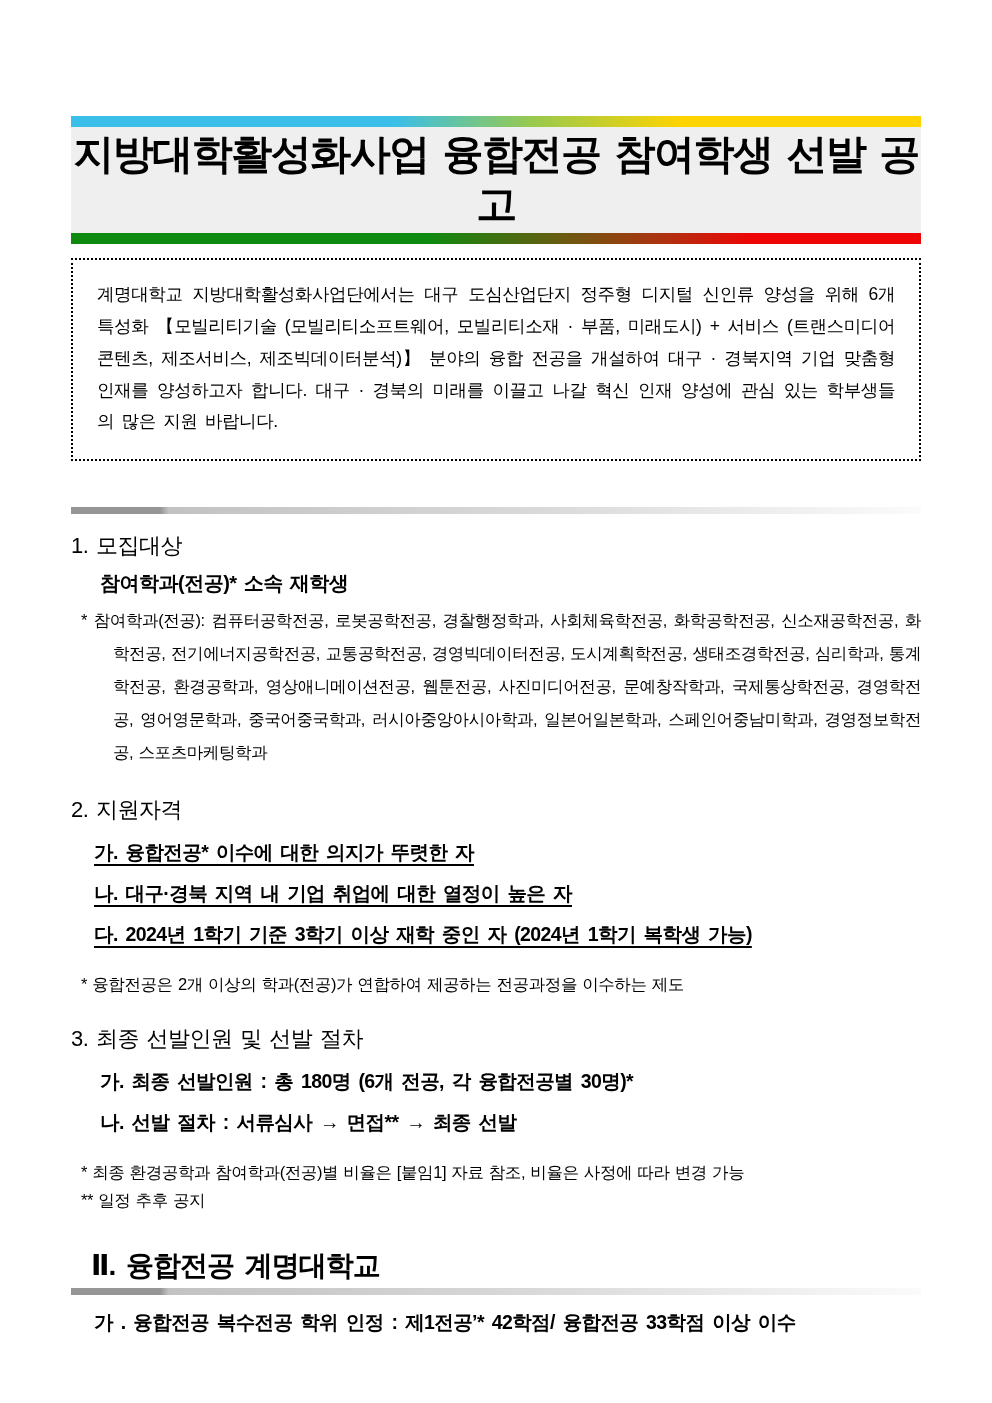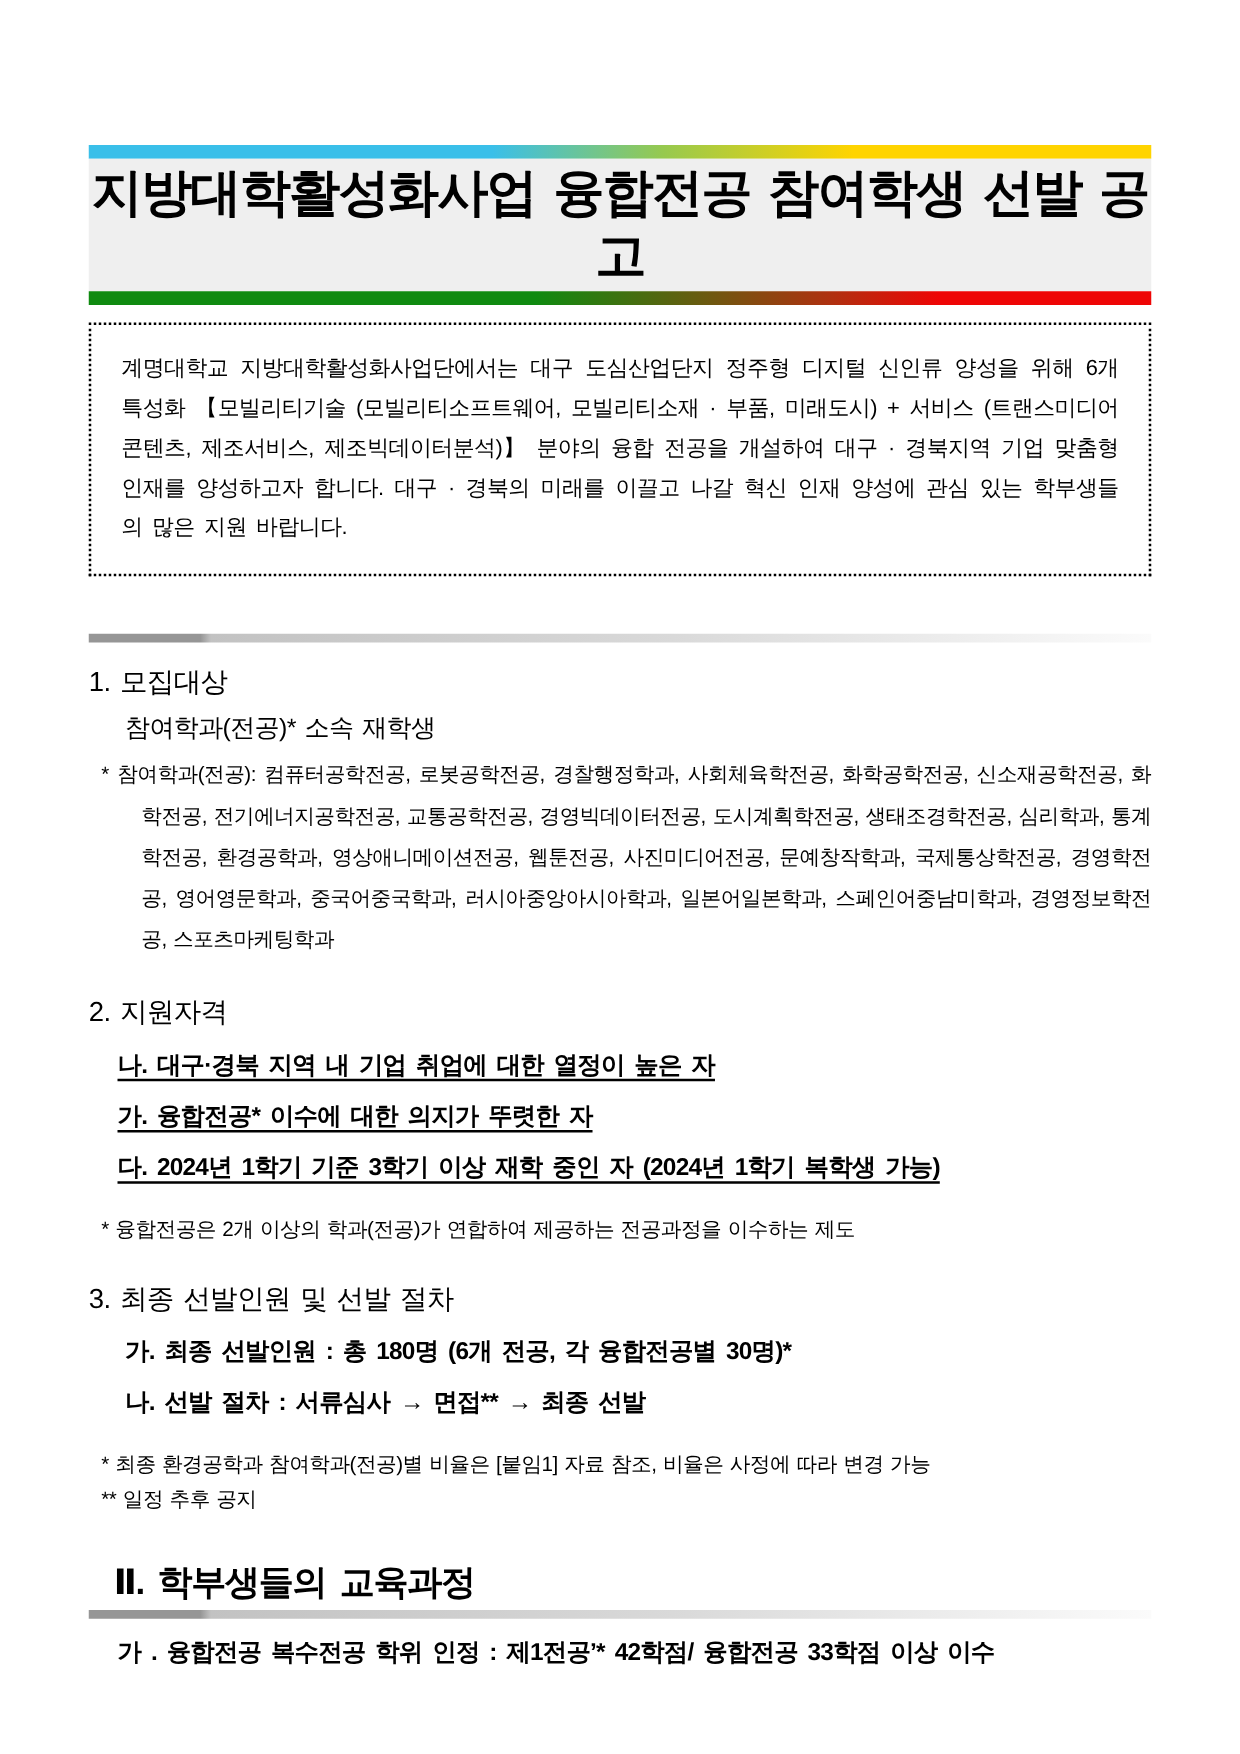--- a/index.html
+++ b/index.html
@@ -86,21 +86,21 @@
   .item-title {
     font-size: 22px;
     font-weight: 400;
     letter-spacing: -0.5px;
     word-spacing: 2px;
     margin-top: 17px;
     line-height: 1.35;
   }
   .item-subtitle {
     font-size: 20px;
-    font-weight: 400;
+    font-weight: 700;
     letter-spacing: -0.5px;
     word-spacing: 2px;
     padding-left: 29px;
     margin-top: 9px;
     line-height: 1.35;
   }
   .subitem {
     font-size: 19.5px;
     font-weight: 800;
     letter-spacing: -0.6px;
@@ -147,35 +147,35 @@
   <section>
     <div class="sec-head">
       <div class="sec-underline"></div>
     </div>
 
     <div class="item-title">1. 모집대상</div>
     <div class="item-subtitle">참여학과(전공)* 소속 재학생</div>
     <div class="note">* 참여학과(전공): 컴퓨터공학전공, 로봇공학전공, 경찰행정학과, 사회체육학전공, 화학공학전공, 신소재공학전공, 화학전공, 전기에너지공학전공, 교통공학전공, 경영빅데이터전공, 도시계획학전공, 생태조경학전공, 심리학과, 통계학전공, 환경공학과, 영상애니메이션전공, 웹툰전공, 사진미디어전공, 문예창작학과, 국제통상학전공, 경영학전공, 영어영문학과, 중국어중국학과, 러시아중앙아시아학과, 일본어일본학과, 스페인어중남미학과, 경영정보학전공, 스포츠마케팅학과</div>
 
     <div class="item-title mt-md">2. 지원자격</div>
+    <div class="subitem underlined">가. 융합전공* 이수에 대한 의지가 뚜렷한 자</div>
     <div class="subitem underlined">나. 대구·경북 지역 내 기업 취업에 대한 열정이 높은 자</div>
-    <div class="subitem underlined">가. 융합전공* 이수에 대한 의지가 뚜렷한 자</div>
     <div class="subitem underlined">다. 2024년 1학기 기준 3학기 이상 재학 중인 자 (2024년 1학기 복학생 가능)</div>
     <div class="note single">* 융합전공은 2개 이상의 학과(전공)가 연합하여 제공하는 전공과정을 이수하는 제도</div>
 
     <div class="item-title mt-md">3. 최종 선발인원 및 선발 절차</div>
     <div class="subitem wide">가. 최종 선발인원 : 총 180명 (6개 전공, 각 융합전공별 30명)*</div>
     <div class="subitem wide">나. 선발 절차 : 서류심사 → 면접** → 최종 선발</div>
     <div class="note single">* 최종 환경공학과 참여학과(전공)별 비율은 [붙임1] 자료 참조, 비율은 사정에 따라 변경 가능</div>
     <div class="note single" style="margin-top:2px;">** 일정 추후 공지</div>
   </section>
 
   <section>
     <div class="sec-head tight">
-      <h2 class="sec-title">Ⅱ. 학부생들의 교육과정</h2>
+      <h2 class="sec-title">Ⅱ. 융합전공 계명대학교</h2>
       <div class="sec-underline"></div>
     </div>
 
     <div class="subitem">가 . 융합전공 복수전공 학위 인정 : 제1전공’* 42학점/ 융합전공 33학점 이상 이수</div>
 
   </section>
 
 </div>
 
 </body></html>

